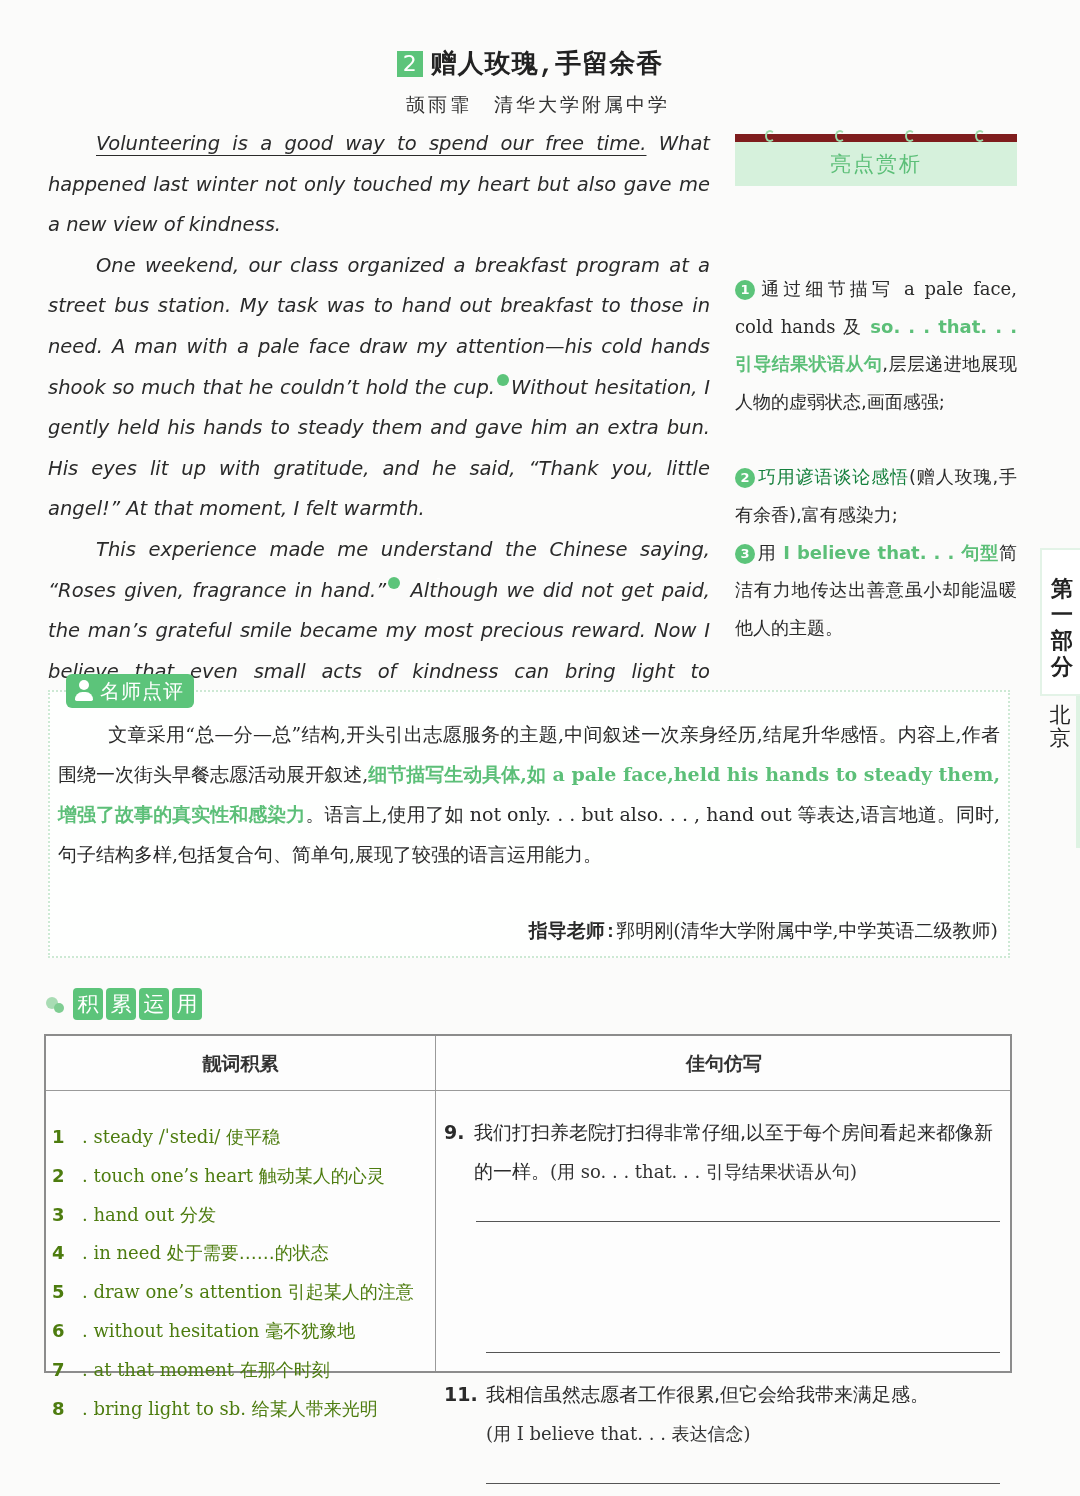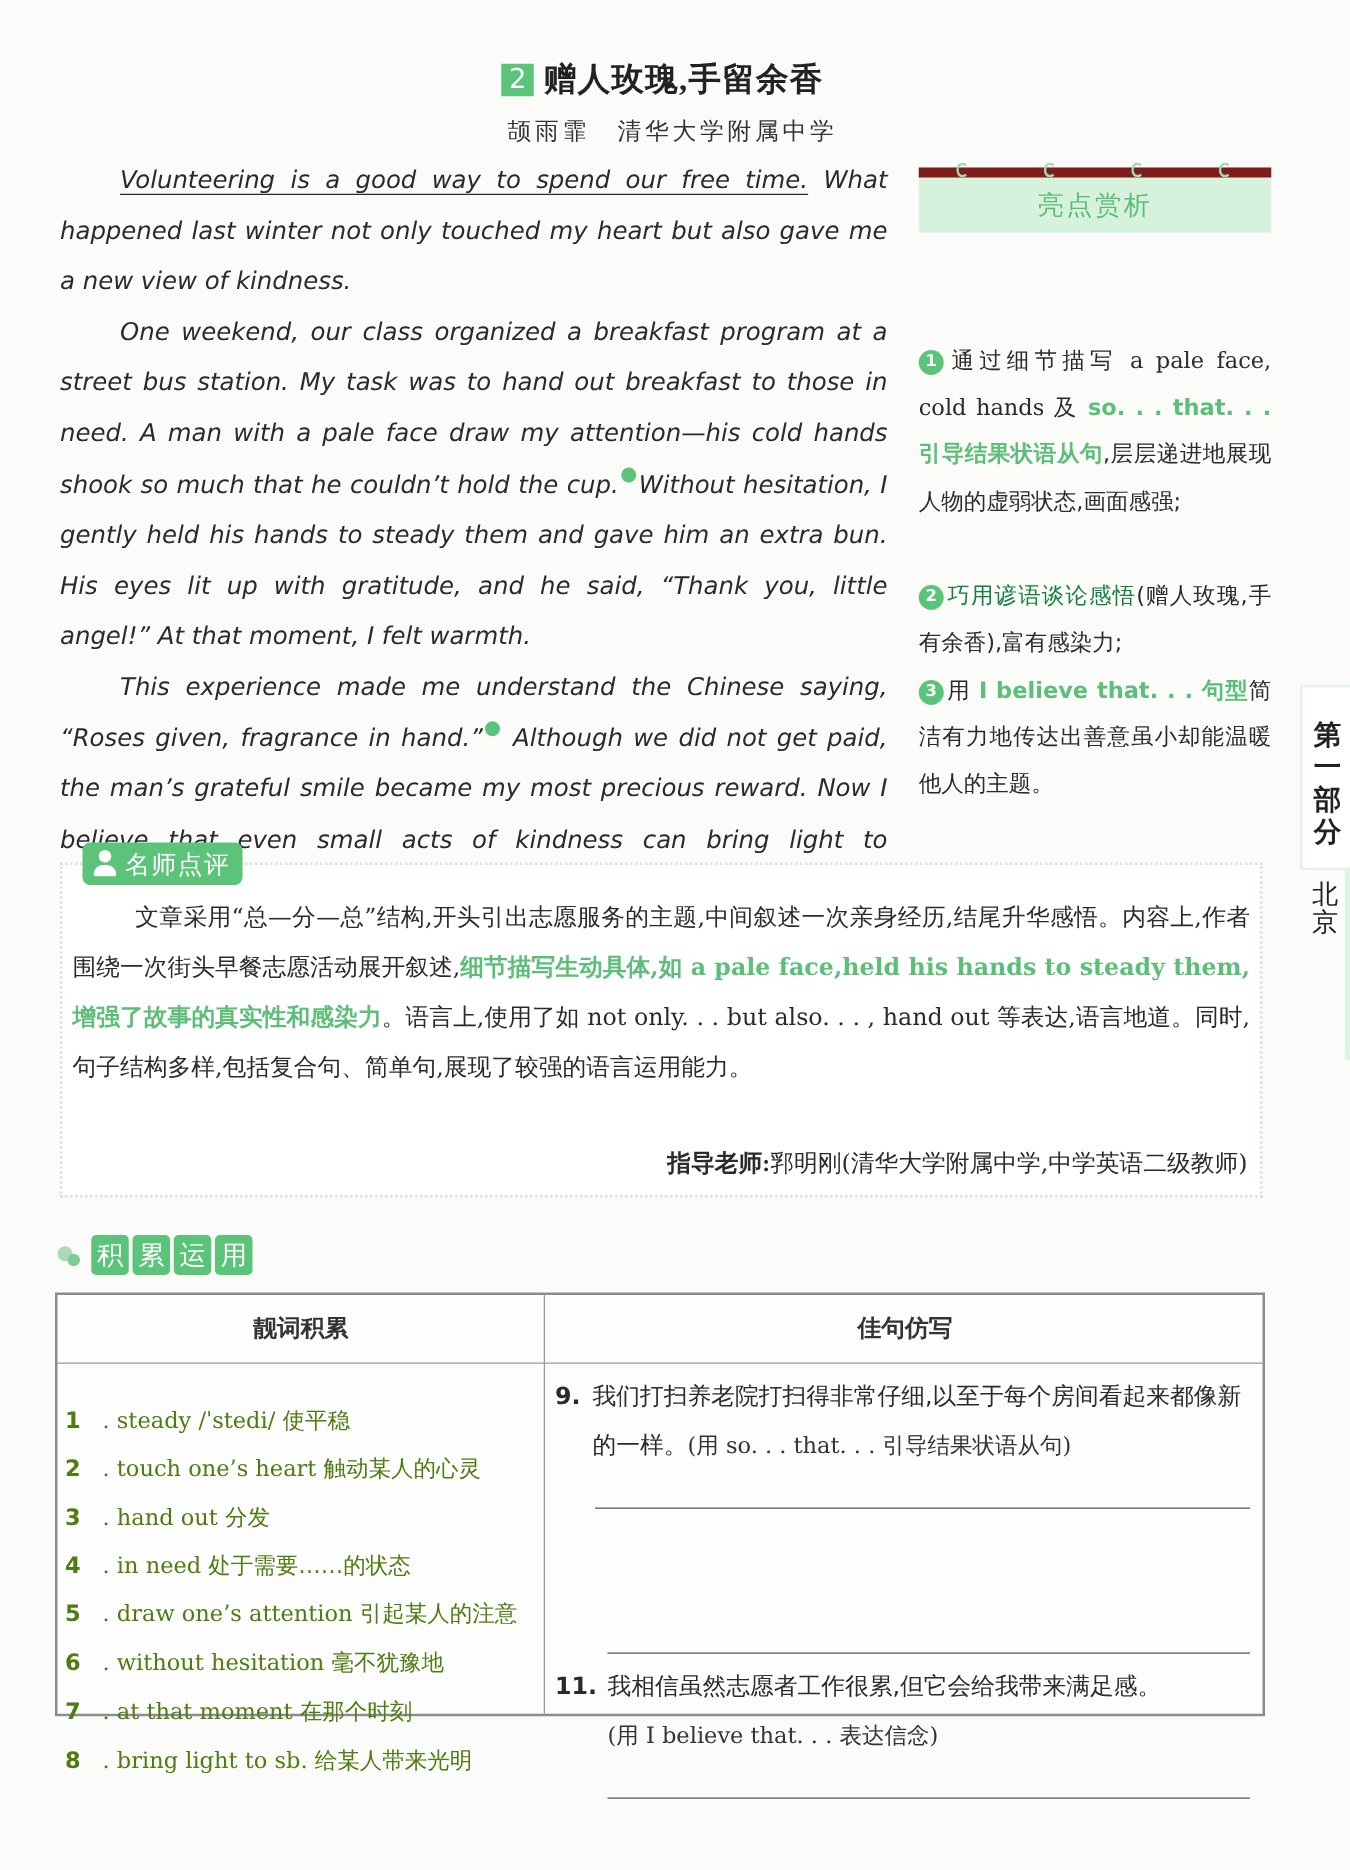--- a/index.html
+++ b/index.html
@@ -7,21 +7,21 @@
   body { position: relative; font-family: "DejaVu Serif", "Liberation Serif", serif; color: #2b2b2b; }
 
   .green { color: #15803d; }
   .greenbold { color: #5cbf78; font-weight: bold; }
 
   
   .title-row { position: absolute; top: 46px; left: 0; width: 1060px; text-align: center; }
   .title-inner { display: inline-flex; align-items: center; gap: 8px; margin-left: 0; }
   .num-badge { display: inline-block; width: 26px; height: 26px; background: #5cc47a; color: #fff;
     font-family: "DejaVu Sans", sans-serif; font-size: 22px; line-height: 26px; text-align: center; }
-  .title-text { font-family: Liberation Serif, serif; font-size: 26px; font-weight: bold; color: #222; letter-spacing: 1px; }
+  .title-text { font-family: Liberation Mono, monospace; font-size: 26px; font-weight: bold; color: #222; letter-spacing: 1px; }
   .byline { position: absolute; top: 92px; left: 0; width: 1060px; text-align: center;
     font-family: "DejaVu Sans", sans-serif; font-size: 19px; color: #333; letter-spacing: 3px; padding-left: 16px; }
   .byline span + span { margin-left: 22px; }
 
   
   .essay { position: absolute; top: 124px; left: 48px; width: 662px;
     font-family: "DejaVu Sans", sans-serif; font-style: italic; font-size: 19.5px;
     line-height: 40.6px; color: #2a2a2a; text-align: justify; }
   .essay p { text-indent: 48px; }
   .essay .u { text-decoration: underline; text-underline-offset: 5px; }
@@ -54,21 +54,21 @@
   .review-tag { position: absolute; top: 674px; left: 66px; height: 34px; background: #5cc47a; border-radius: 6px;
     padding: 0 10px 0 8px; display: flex; align-items: center; gap: 6px; color: #fff;
     font-family: "DejaVu Sans", sans-serif; font-size: 20px; letter-spacing: 1px; }
   .person { width: 20px; height: 22px; position: relative; }
   .person::before { content: ""; position: absolute; top: 0; left: 5px; width: 10px; height: 10px; background: #fff; border-radius: 50%; }
   .person::after { content: ""; position: absolute; top: 12px; left: 1px; width: 18px; height: 9px; background: #fff; border-radius: 9px 9px 2px 2px; }
   .review-text { position: absolute; top: 714px; left: 58px; width: 942px; font-family: "DejaVu Serif", serif;
     font-size: 19px; line-height: 40px; color: #2a2a2a; text-align: justify; }
   .review-text .ind { display: inline-block; width: 50px; }
   .review-sign { position: absolute; top: 918px; right: 82px; font-family: "DejaVu Serif", serif; font-size: 19px; color: #2a2a2a; }
-  .review-sign b { font-family: Liberation Serif, serif; font-weight: bold; }
+  .review-sign b { font-family: Liberation Mono, monospace; font-weight: bold; }
 
   
   .acc-head { position: absolute; top: 988px; left: 46px; display: flex; align-items: center; gap: 3px; }
   .dots { width: 22px; height: 22px; position: relative; margin-right: 2px; }
   .dots::before { content: ""; position: absolute; left: 0; top: 4px; width: 12px; height: 12px; border-radius: 50%; background: #a9dcb4; }
   .dots::after { content: ""; position: absolute; left: 8px; top: 10px; width: 10px; height: 10px; border-radius: 50%; background: #7fcd92; }
   .acc-char { width: 30px; height: 32px; background: #5cc47a; border-radius: 4px; color: #fff;
     font-family: "DejaVu Sans", sans-serif; font-size: 21px; line-height: 32px; text-align: center; }
 
   .table { position: absolute; top: 1034px; left: 44px; width: 968px; height: 339px; border: 2px solid #8c8c8c; background: #fdfdfd; }
@@ -78,21 +78,21 @@
     font-family: "DejaVu Sans", sans-serif; font-size: 19px; font-weight: bold; color: #333; }
   .th.l { left: 0; width: 389px; }
   .th.r { left: 390px; width: 576px; }
 
   .vocab { position: absolute; top: 1118px; left: 52px; width: 380px; }
   .vocab li { list-style: none; height: 38.8px; line-height: 38.8px; font-family: "DejaVu Serif", serif; font-size: 18px; color: #4d7c0f; white-space: nowrap; }
   .vocab .n { font-family: "DejaVu Sans", sans-serif; font-weight: bold; font-size: 18px; display: inline-block; width: 30px; }
   .vocab .zh { font-family: "DejaVu Sans", sans-serif; }
 
   .tasks { position: absolute; top: 1098px; left: 444px; width: 560px; }
-  .task { position: relative; height: 116px; }
+  .task { position: relative; height: 116px; margin-top: 15px; }
   .task .q { font-family: "DejaVu Sans", sans-serif; font-size: 19px; line-height: 39px; color: #2a2a2a; padding-left: 30px; text-indent: -30px; }
   .task .q .n { font-weight: bold; display: inline-block; width: 30px; text-indent: 0; }
   .task.w .q { padding-left: 42px; text-indent: -42px; }
   .task.w .q .n { width: 42px; }
   .task .hint { font-family: "DejaVu Serif", serif; font-size: 18px; color: #333; }
   .task .line { position: absolute; left: 32px; right: 4px; top: 108px; height: 1px; background: #555; }
   .task.w .line { left: 42px; }
 </style>
 </head>
 <body>

